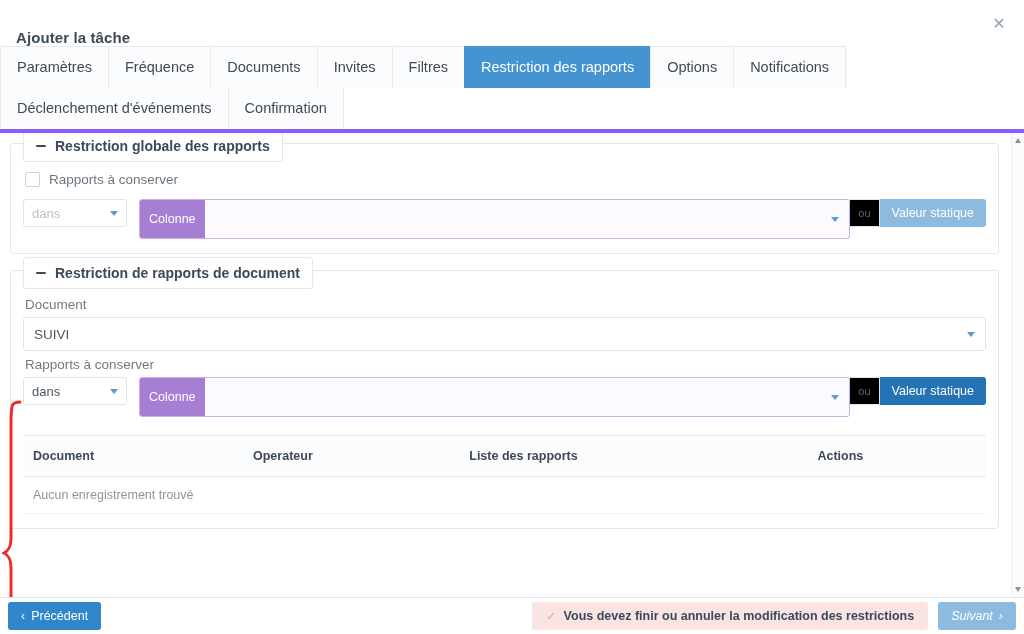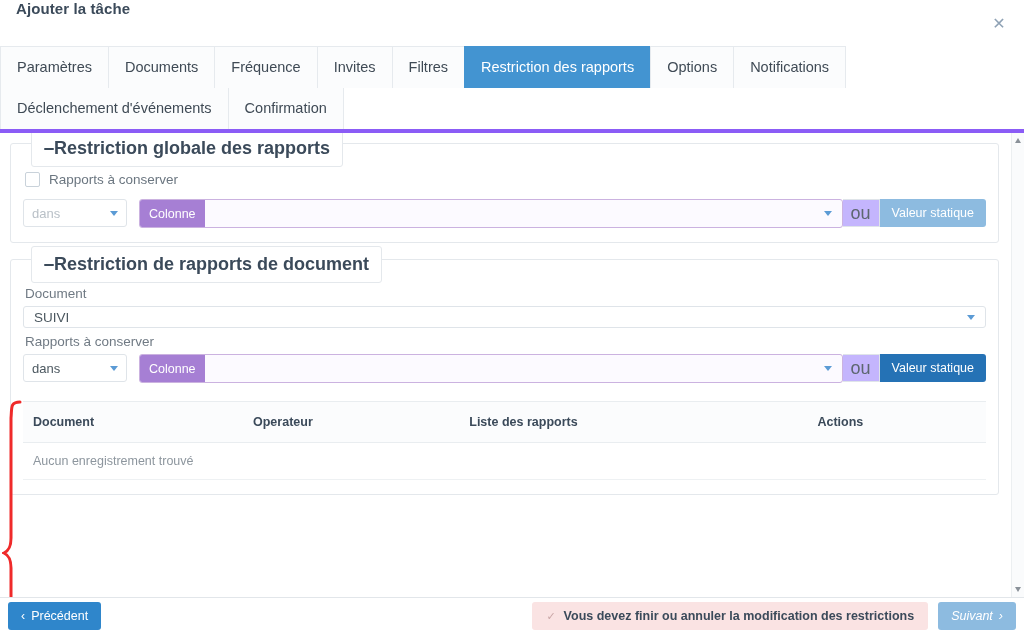--- a/index.html
+++ b/index.html
@@ -12,21 +12,21 @@
   .modal {
     position: relative;
     width: 1024px; height: 634px;
     background: #ffffff;
     display: flex; flex-direction: column;
   }
 
   
   .modal-header {
     height: 46px;
-    display: flex; align-items: flex-start;
+    display: flex; align-items: flex-end;
     padding: 0 16px 0 16px;
     flex: 0 0 auto;
     position: relative;
   }
   .modal-title {
     font-size: 15px; font-weight: bold; color: #3b4a5a;
     letter-spacing: .1px;
   }
   .close-btn {
     position: absolute; right: 14px; top: 13px;
@@ -79,27 +79,27 @@
   .panel {
     border: 1px solid #e4e8ec;
     border-radius: 3px;
     position: relative;
     margin-bottom: 16px;
     padding: 22px 12px 14px 12px;
     background: #ffffff;
   }
   .panel-legend {
     position: absolute;
-    top: -14px; left: 20px;
+    top: -14px; left: 12px;
     background: #ffffff;
     border: 1px solid #e4e8ec;
     border-radius: 3px;
     padding: 7px 12px;
-    font-size: 18px; font-weight: bold; color: #3b4a5a;
-    display: flex; align-items: center; 
+    font-size: 14px; font-weight: bold; color: #3b4a5a;
+    display: flex; align-items: center; gap: 9px;
     cursor: pointer;
     white-space: nowrap;
   }
   .legend-minus {
     display: inline-block; width: 10px; height: 2px;
     background: #3b4a5a; border-radius: 1px;
   }
 
   .chk-row { display: flex; align-items: center; gap: 9px; margin: 6px 0 12px 2px; }
   .chk-box {
@@ -124,21 +124,21 @@
   .chev {
     width: 0; height: 0;
     border-left: 4.5px solid transparent;
     border-right: 4.5px solid transparent;
     border-top: 5px solid #5b9bd5;
   }
   .gap12 { width: 12px; flex: 0 0 auto; }
 
   .token-input {
     flex: 1 1 auto;
-    height: 29px;
+    height: 40px;
     border: 1px solid #cbb2e0;
     border-radius: 3px;
     background: #fcfaff;
     display: flex; align-items: center;
     overflow: hidden;
   }
   .token {
     background: #a67fd4; color: #ffffff;
     font-size: 12.5px;
     height: 100%;
@@ -148,39 +148,39 @@
   }
   .token-space { flex: 1 1 auto; }
   .token-chev {
     width: 0; height: 0;
     border-left: 4.5px solid transparent;
     border-right: 4.5px solid transparent;
     border-top: 5px solid #5b9bd5;
     margin-right: 10px;
   }
   .ou-chip {
-    background: #c4b5fd; border: 1px solid #dfe4e9;
+    background: #000000; border: 1px solid #dfe4e9;
     border-left: none;
     height: 28px; display: flex; align-items: center;
-    padding: 0 8px; font-size: 18px; color: #5d6770;
+    padding: 0 8px; font-size: 11px; color: #5d6770;
     flex: 0 0 auto;
   }
   .btn-static {
     height: 28px; border: none; border-radius: 0 3px 3px 0;
     color: #fff; font-size: 12.5px;
     padding: 0 12px; cursor: pointer;
     display: flex; align-items: center;
     font-family: "Liberation Sans", sans-serif;
     flex: 0 0 auto;
   }
   .btn-static.light { background: #8dbbe0; }
   .btn-static.dark  { background: #2572b5; }
 
   .doc-select {
-    width: 100%; height: 22px;
+    width: 100%; height: 34px;
     border: 1px solid #dfe4e9; border-radius: 3px;
     background: #fff;
     display: flex; align-items: center; justify-content: space-between;
     padding: 0 10px; font-size: 13.5px; color: #4c5860;
     cursor: pointer; margin-bottom: 6px;
   }
 
   .btn-row { display: flex; gap: 10px; margin: 14px 0 6px 2px; }
   .btn {
     border: none; border-radius: 3px; color: #fff;
@@ -265,22 +265,22 @@
 <div class="modal">
 
   <div class="modal-header">
     <div class="modal-title">Ajouter la tâche</div>
     <button class="close-btn">✕</button>
   </div>
 
   <div class="tabs-wrap">
     <div class="tabs-row" id="tabs-row-1">
         <div class="tab">Paramètres</div>
+        <div class="tab">Fréquence</div>
         <div class="tab">Documents</div>
-        <div class="tab">Fréquence</div>
         <div class="tab">Invites</div>
         <div class="tab">Filtres</div>
         <div class="tab active">Restriction des rapports</div>
         <div class="tab">Options</div>
         <div class="tab">Notifications</div>
       </div>
     <div class="tabs-row second" id="tabs-row-2">
         <div class="tab">Déclenchement d'événements</div>
         <div class="tab">Confirmation</div>
       </div>

